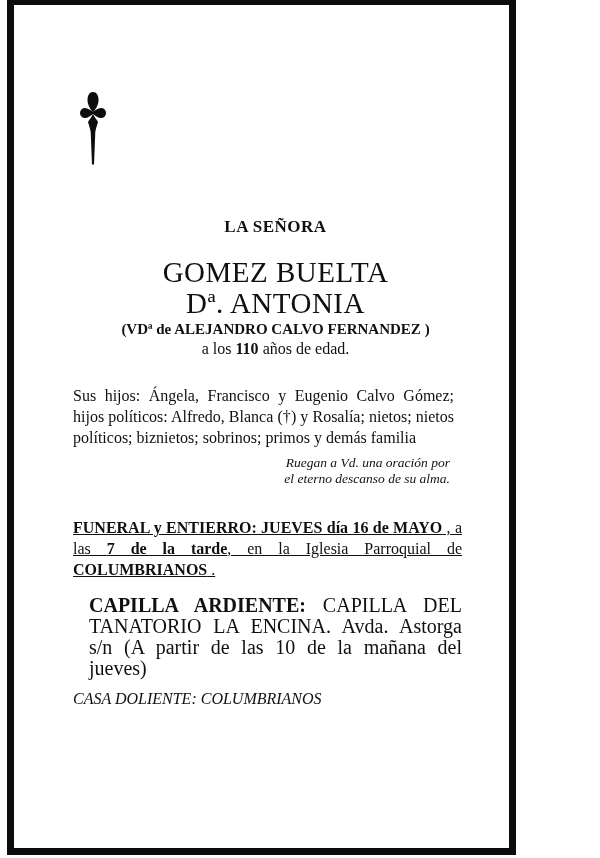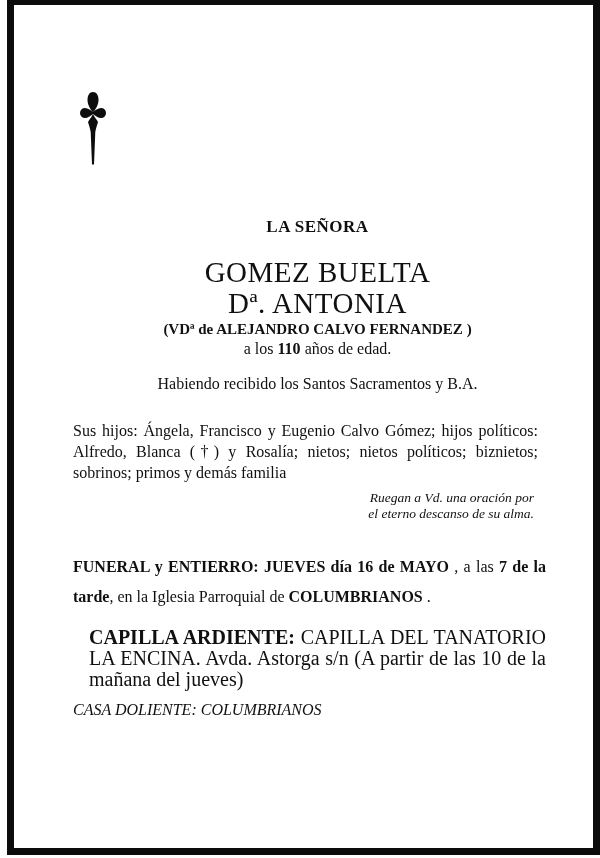--- a/index.html
+++ b/index.html
@@ -3,21 +3,21 @@
 <meta charset="utf-8">
 <style>
   html, body { margin: 0; padding: 0; }
   body {
     width: 600px; height: 858px;
     background: #ffffff;
     font-family: "Liberation Serif", "DejaVu Serif", serif;
     color: #101010;
     overflow: hidden;
   }
-  .page { position: relative; width: 600px; height: 858px; background: #fff; }
+  .page { position: relative; width: 516px; height: 858px; background: #fff; }
   .frame {
     position: absolute;
     top: -2px; left: 7px; right: 0px; bottom: 3px;
     border: 7px solid #0c0c0c;
     box-sizing: border-box;
   }
   .content {
     position: relative;
     height: 100%;
     box-sizing: border-box;
@@ -54,21 +54,21 @@
     text-align: justify;
     text-justify: inter-word;
   }
   .prayer {
     margin-top: 7px;
     padding-right: 12px;
     font-size: 13.5px; font-weight: normal; font-style: italic;
     line-height: 16px;
     text-align: right;
   }
-  .funeral { margin: 30px 0 8px 0; font-size: 16px; line-height: 30px; text-align: justify; }
+  .funeral { margin: 30px 0 8px 0; font-size: 16px; line-height: 21px; text-align: justify; text-decoration: underline; }
   .chapel  { margin: 15px 0 0 16px; font-size: 20px; line-height: 21px; text-align: justify; }
   .mourning { margin: 9px 0 0 0; font-size: 16px; line-height: 21px; font-style: italic; }
   .seg-b { font-weight: bold; }
 </style>
 </head>
 <body>
 
 <div class="page">
   <div class="frame">
     <div class="content">
@@ -85,21 +85,20 @@
       </div>
 
       <div class="centered">
         <div class="honorific">LA SEÑORA</div>
         <h1 class="name">
           <div>GOMEZ BUELTA</div>
           <div>Dª. ANTONIA</div>
         </h1>
         <div class="widow">(VDª de ALEJANDRO CALVO FERNANDEZ )</div>
         <div class="age"><span>a los </span><span class="seg-b">110</span><span> años de edad.</span></div>
-        <div class="sacraments">Habiendo recibido los Santos Sacramentos y B.A.</div>
       </div>
 
       <p class="family">Sus hijos: Ángela, Francisco y Eugenio Calvo Gómez; hijos políticos: Alfredo, Blanca (†) y Rosalía; nietos; nietos políticos; biznietos; sobrinos; primos y demás familia</p>
 
       <div class="prayer">
         <div>Ruegan a Vd. una oración por</div>
         <div>el eterno descanso de su alma.</div>
       </div>
 
       <p class="funeral"><span class="seg-b">FUNERAL y ENTIERRO: JUEVES día 16 de MAYO</span><span> , a las </span><span class="seg-b">7 de la tarde</span><span>, en la Iglesia Parroquial de </span><span class="seg-b">COLUMBRIANOS</span><span> .</span></p>

